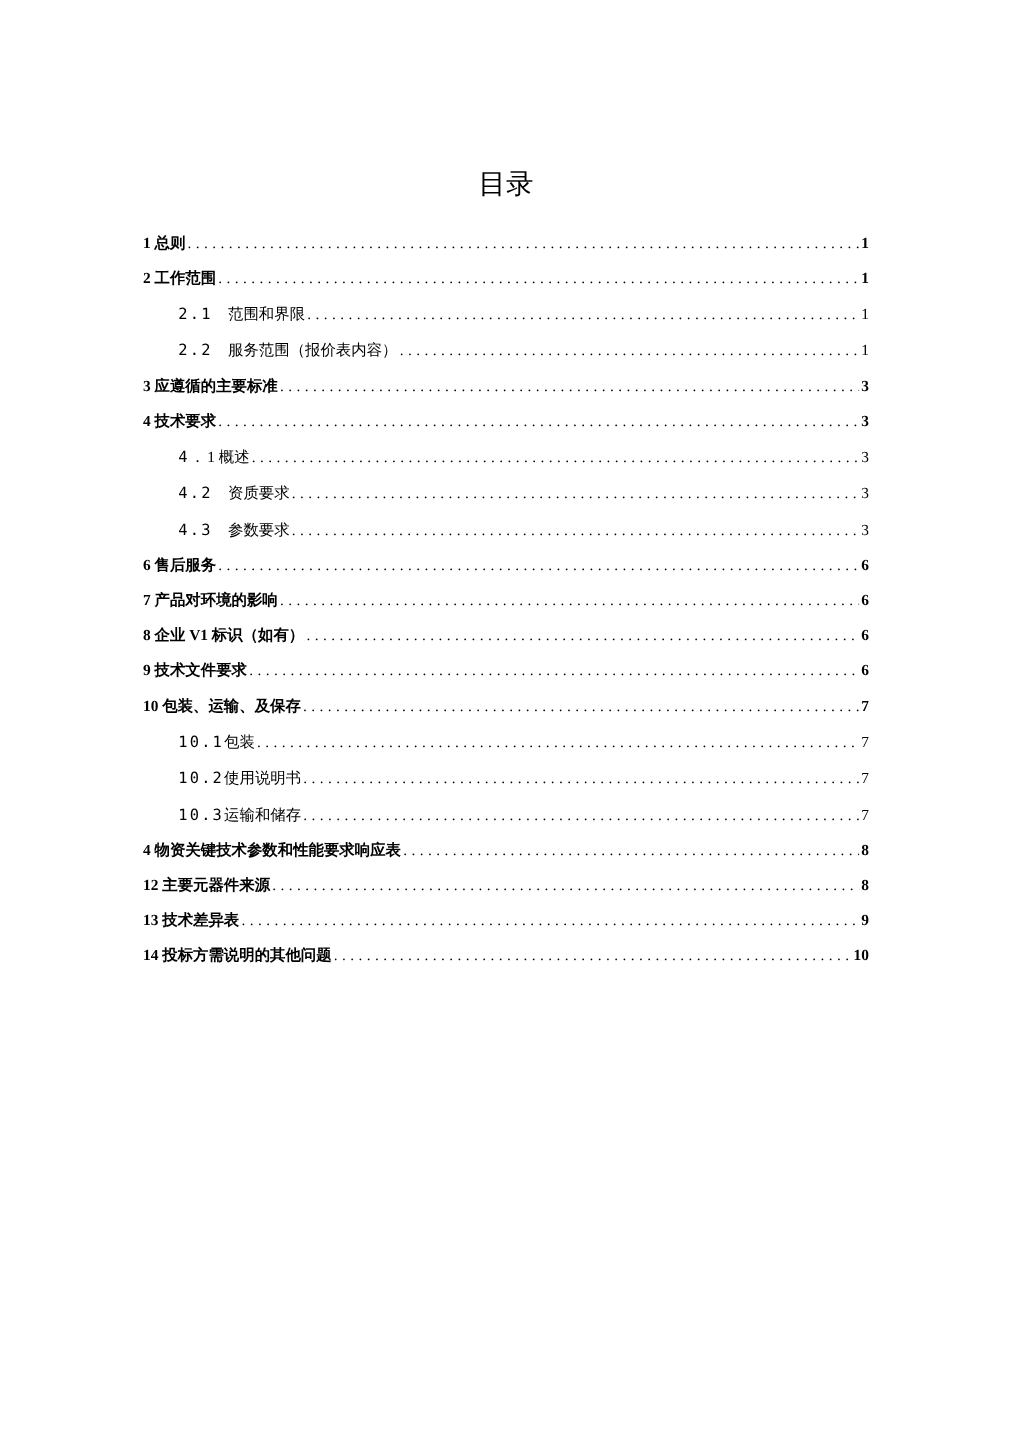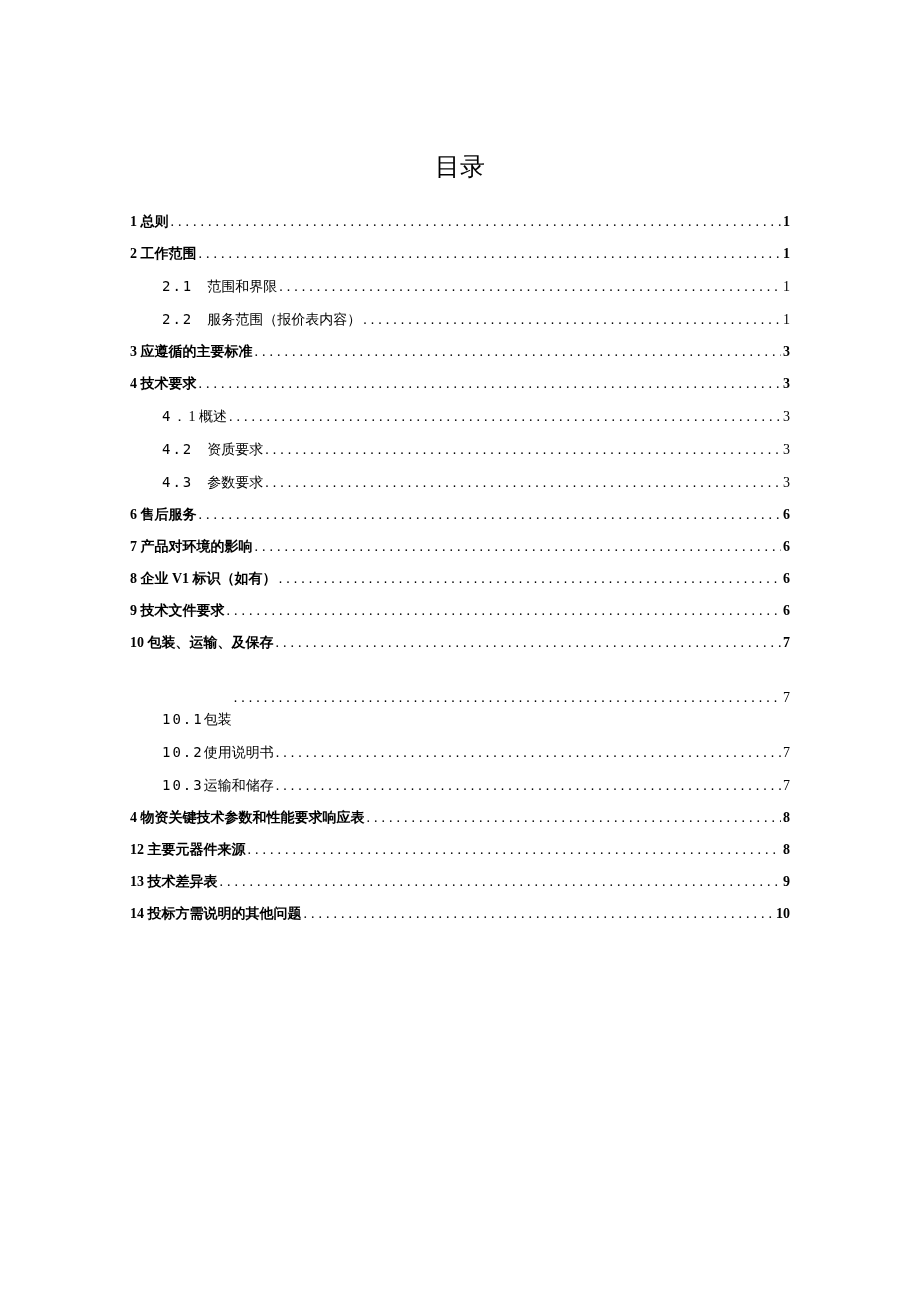--- a/index.html
+++ b/index.html
@@ -138,21 +138,21 @@
       <span class="toc-label">9 技术文件要求</span>
       <span class="toc-dots"></span>
       <span class="toc-page">6</span>
     </div>
     <div class="toc-row level-1">
       <span class="toc-label">10 包装、运输、及保存</span>
       <span class="toc-dots"></span>
       <span class="toc-page">7</span>
     </div>
     <div class="toc-row level-2">
-      <span class="toc-label"><span class="sub-num" style="margin-right: 0px; margin-top: 44px;">10.1</span><span>包装</span></span>
+      <span class="toc-label"><span class="sub-num" style="margin-right: 0px;">10.1</span><span>包装</span></span>
       <span class="toc-dots"></span>
       <span class="toc-page">7</span>
     </div>
     <div class="toc-row level-2">
       <span class="toc-label"><span class="sub-num" style="margin-right: 0px;">10.2</span><span>使用说明书</span></span>
       <span class="toc-dots"></span>
       <span class="toc-page">7</span>
     </div>
     <div class="toc-row level-2">
       <span class="toc-label"><span class="sub-num" style="margin-right: 0px;">10.3</span><span>运输和储存</span></span>

